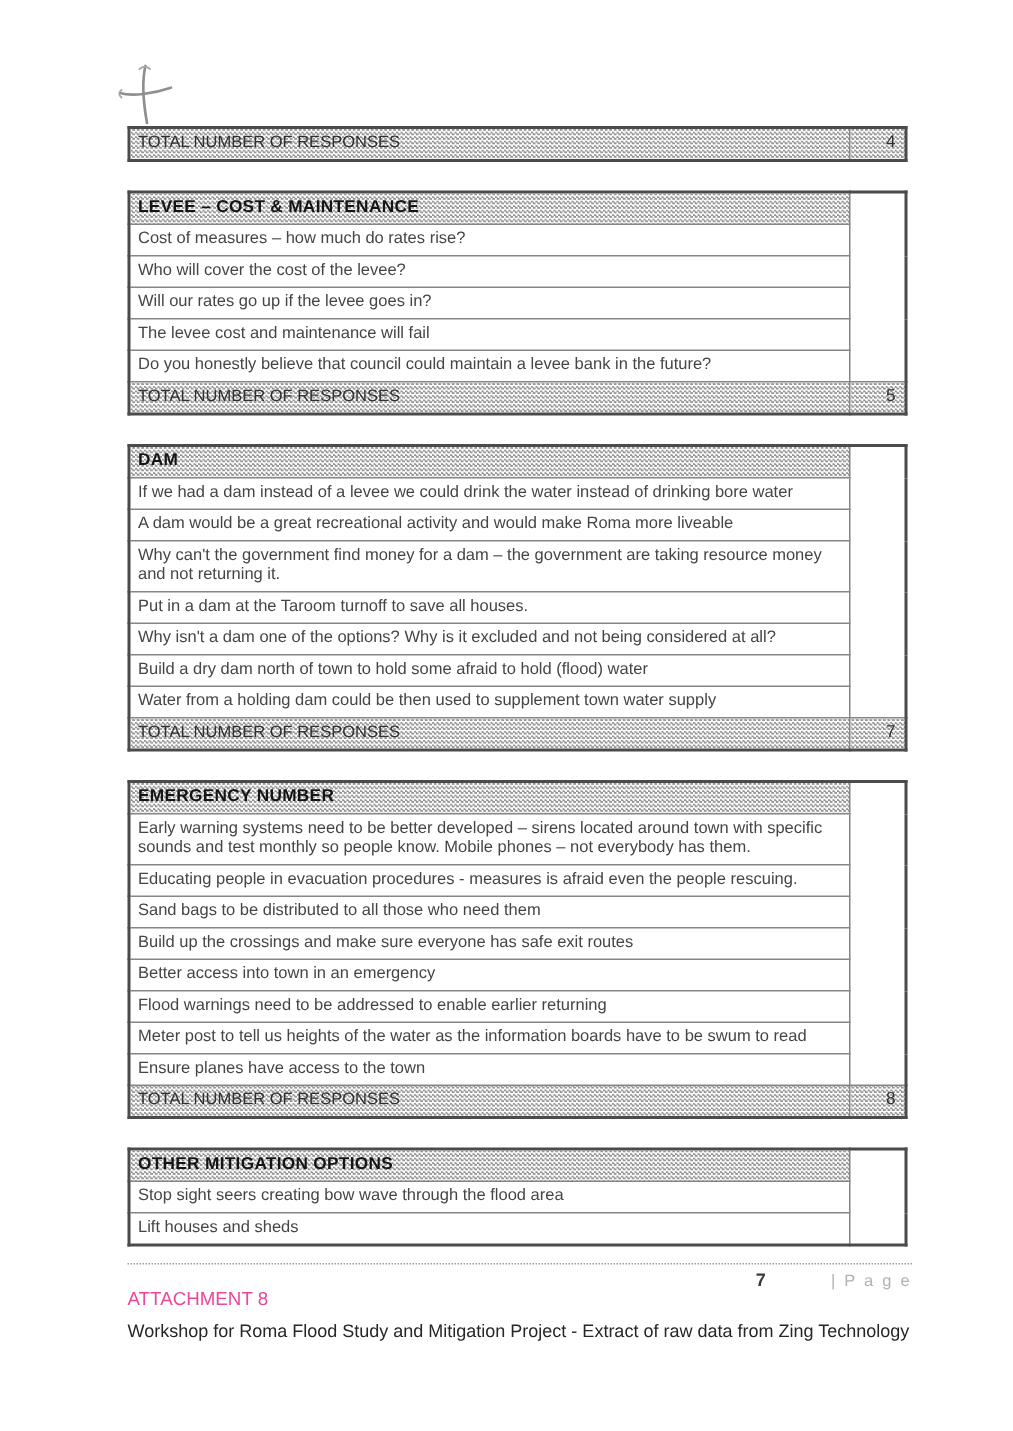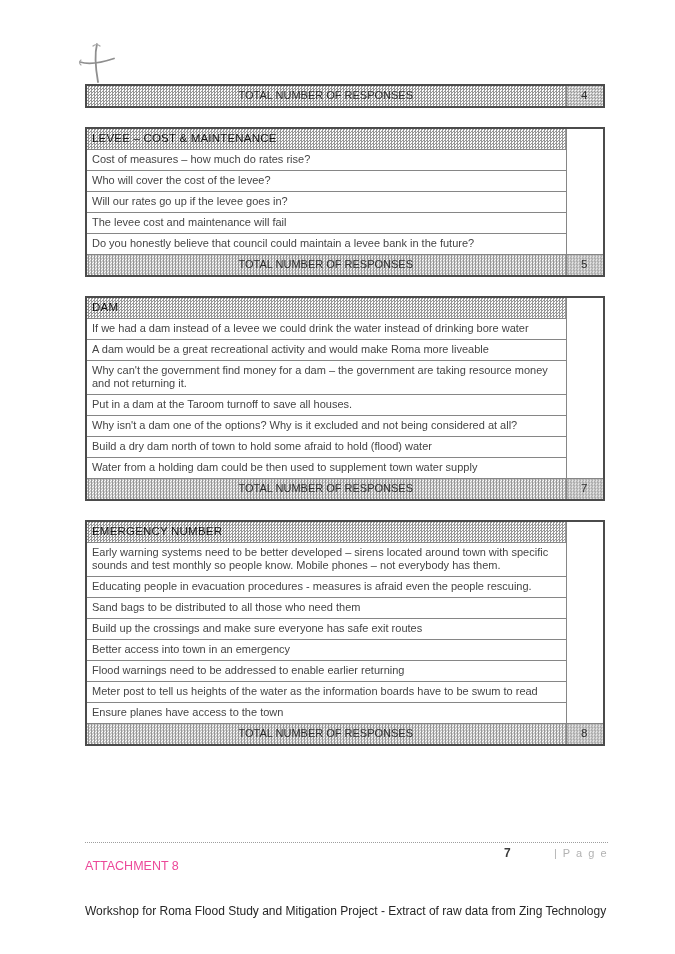--- a/index.html
+++ b/index.html
@@ -20,48 +20,48 @@
     margin:0 0 19px 0;border:2px solid #4b4b4b;
   }
   .doc-table td{
     border:1px solid #868686;
     font-size:11px;line-height:13px;color:#454545;
     padding:3px 6px 4px 5px;vertical-align:middle;
     overflow:hidden;word-wrap:break-word;
   }
   col.col-num{width:38px;}
   td.hdr{
-    font-weight:normal;color:#141414;font-size:11.5px;letter-spacing:.2px;
+    font-weight:bold;color:#141414;font-size:11.5px;letter-spacing:.2px;
   }
   
   .shaded{
     background-color:#d9d9d9;
     background-image:repeating-conic-gradient(#969696 0% 25%, #fbfbfb 0% 50%);
     background-size:3px 3px;
   }
   td.side{background:#ffffff;}
-  tr.total td{color:#2e2e2e;border-top:1px solid #5a5a5a;text-align:center;}
+  tr.total td{color:#2e2e2e;border-top:1px solid #5a5a5a;}
   td.tnum{text-align:right;padding-right:6px;font-size:11.5px;}
 
   
   .footer-rule{
     position:absolute;left:85px;top:842px;width:523px;height:0;
     border-top:1px dotted #9e9e9e;
   }
   .page-line{
     position:absolute;left:85px;top:846px;width:523px;text-align:right;
     font-size:12px;line-height:14px;
   }
   .page-line .pn{font-weight:bold;color:#3a3a3a;}
   .page-line .pl{color:#b2b2b2;letter-spacing:1.5px;font-size:11px;margin-left:40px;}
   .attachment{
     position:absolute;left:85px;top:859px;font-size:12.5px;color:#ec4899;line-height:15px;
   }
   .subtitle{
-    position:absolute;left:85px;top:880px;font-size:12px;color:#262626;line-height:15px;margin-top:24px;
+    position:absolute;left:85px;top:880px;font-size:12px;color:#262626;line-height:15px;
   }
 </style>
 </head>
 <body>
 
 <div class="page">
 
   <svg class="crosshair" viewBox="0 0 42 44" fill="none" xmlns="http://www.w3.org/2000/svg">
     <path d="M21 3 C18.5 13, 19.5 27, 22 41" stroke="#8f8f8f" stroke-width="1.8" stroke-linecap="round"></path>
     <path d="M4 21 C12 23.5, 26 21.5, 38 17.5" stroke="#8f8f8f" stroke-width="1.8" stroke-linecap="round"></path>
@@ -183,20 +183,38 @@
           </tr>
           <tr>
             <td class="qcell">Ensure planes have access to the town</td>
           </tr>
           <tr class="total">
             <td class="shaded">TOTAL NUMBER OF RESPONSES</td>
             <td class="shaded tnum">8</td>
           </tr>
         </tbody>
       </table>
+      <table class="doc-table">
+        <colgroup>
+          <col class="col-text">
+          <col class="col-num">
+        </colgroup>
+        <tbody>
+          <tr>
+            <td class="hdr shaded">OTHER MITIGATION OPTIONS</td>
+            <td class="side" rowspan="3"></td>
+          </tr>
+          <tr>
+            <td class="qcell">Stop sight seers creating bow wave through the flood area</td>
+          </tr>
+          <tr>
+            <td class="qcell">Lift houses and sheds</td>
+          </tr>
+        </tbody>
+      </table>
     </div>
 
   <div class="footer-rule"></div>
 
   <div class="page-line">
     <span class="pn">7</span>
     <span class="pl">| P a g e</span>
   </div>
 
   <div class="attachment">ATTACHMENT 8</div>

